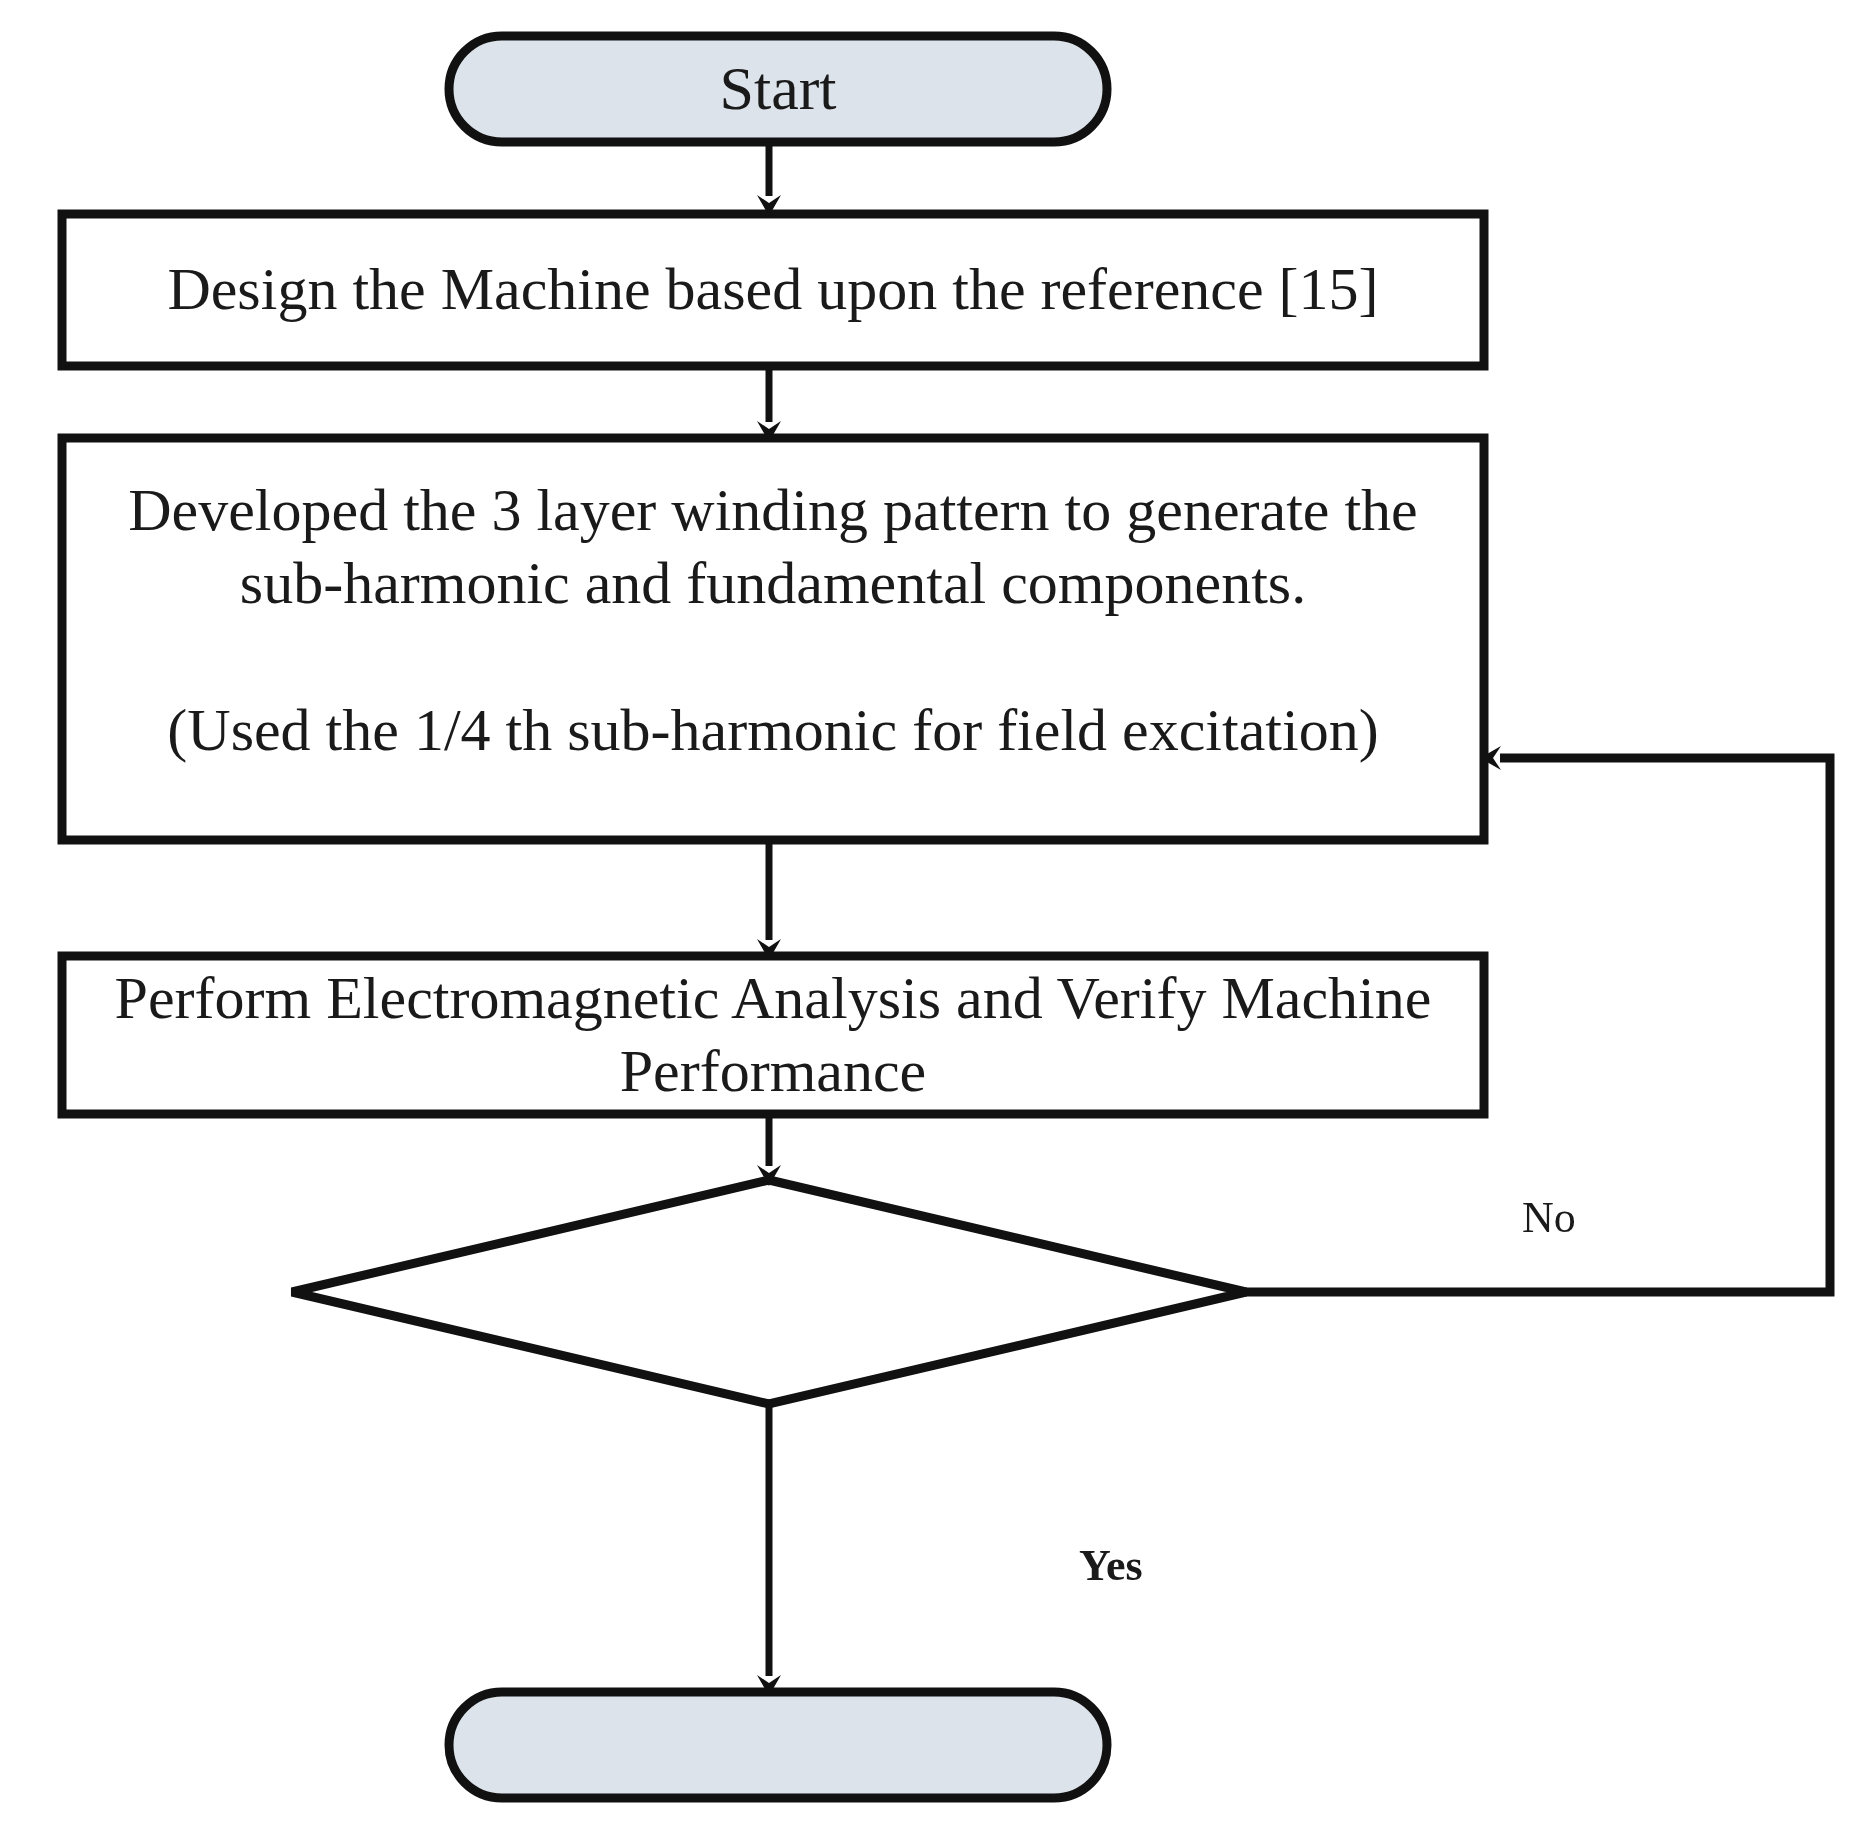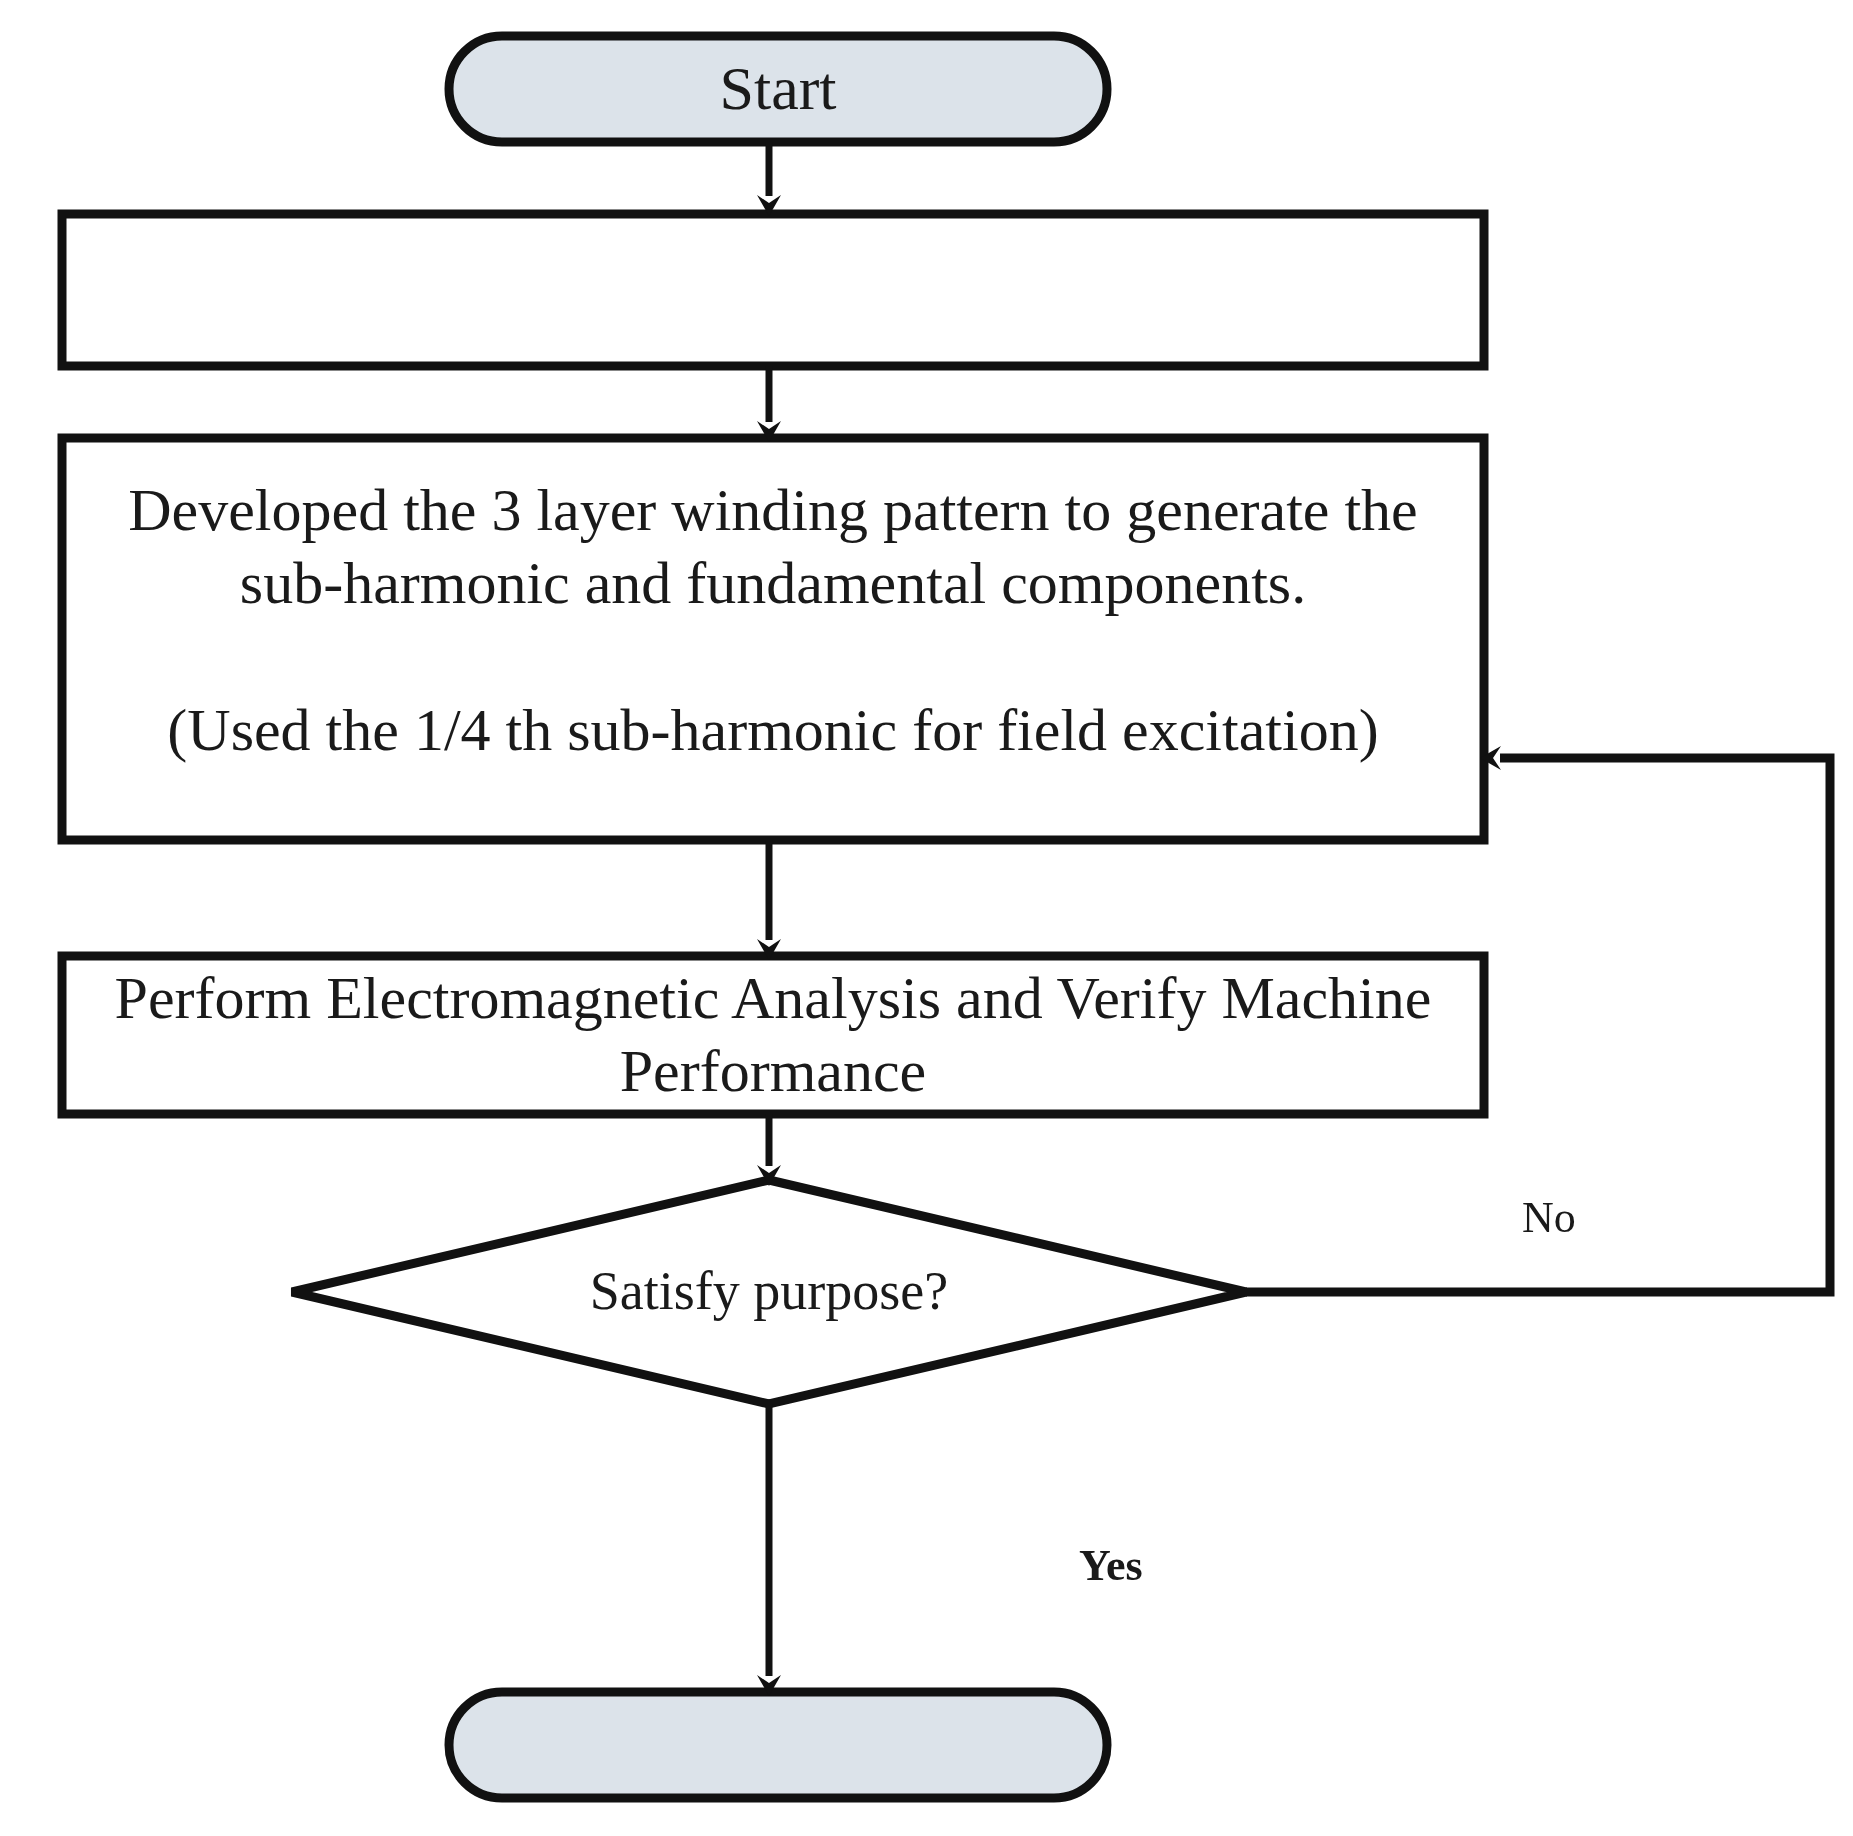--- a/index.html
+++ b/index.html
@@ -86,30 +86,30 @@
 
     <line x1="745" y1="1114" x2="745" y2="1166" stroke="#111111" stroke-width="7" marker-end="url(#arrow-down)"></line>
 
     <path d="M 1222 1292 L 1806 1292 L 1806 758 L 1476 758" fill="none" stroke="#111111" stroke-width="9" marker-end="url(#arrow-left)"></path>
 
     <line x1="745" y1="1404" x2="745" y2="1676" stroke="#111111" stroke-width="7" marker-end="url(#arrow-down)"></line>
   </svg>
 
   <div class="node-label terminal-label" style="left:425px; top:36px; width:658px; height:106px;">Start</div>
 
+  <div class="node-label process-label" style="left:58px; top:214px; width:1382px; height:152px;">Design the Machine based upon the reference [15]</div>
 
   <div class="node-label process-label" style="left:58px; top:444px; width:1382px; height:374px; align-items:flex-start; padding-top:30px; box-sizing:border-box;">Developed the 3 layer winding pattern to generate the
 sub-harmonic and fundamental components.
 
 (Used the 1/4 th sub-harmonic for field excitation)</div>
 
   <div class="node-label process-label" style="left:58px; top:956px; width:1382px; height:158px;">Perform Electromagnetic Analysis and Verify Machine
 Performance</div>
 
-  <div class="node-label decision-label" style="left:455px; top:1240px; width:580px; height:104px;">Satisfy purpose?</div>
 
 
   <div class="edge-label" style="left:1498px; top:1192px;">No</div>
 
   <div class="edge-label" style="left:1055px; top:1540px;font-weight:bold;">Yes</div>
 
   <div class="hit" style="left:425px; top:36px; width:658px; height:106px;"></div>
   <div class="hit" style="left:38px; top:214px; width:1422px; height:152px;"></div>
   <div class="hit" style="left:38px; top:438px; width:1422px; height:402px;"></div>
   <div class="hit" style="left:38px; top:956px; width:1422px; height:158px;"></div>

